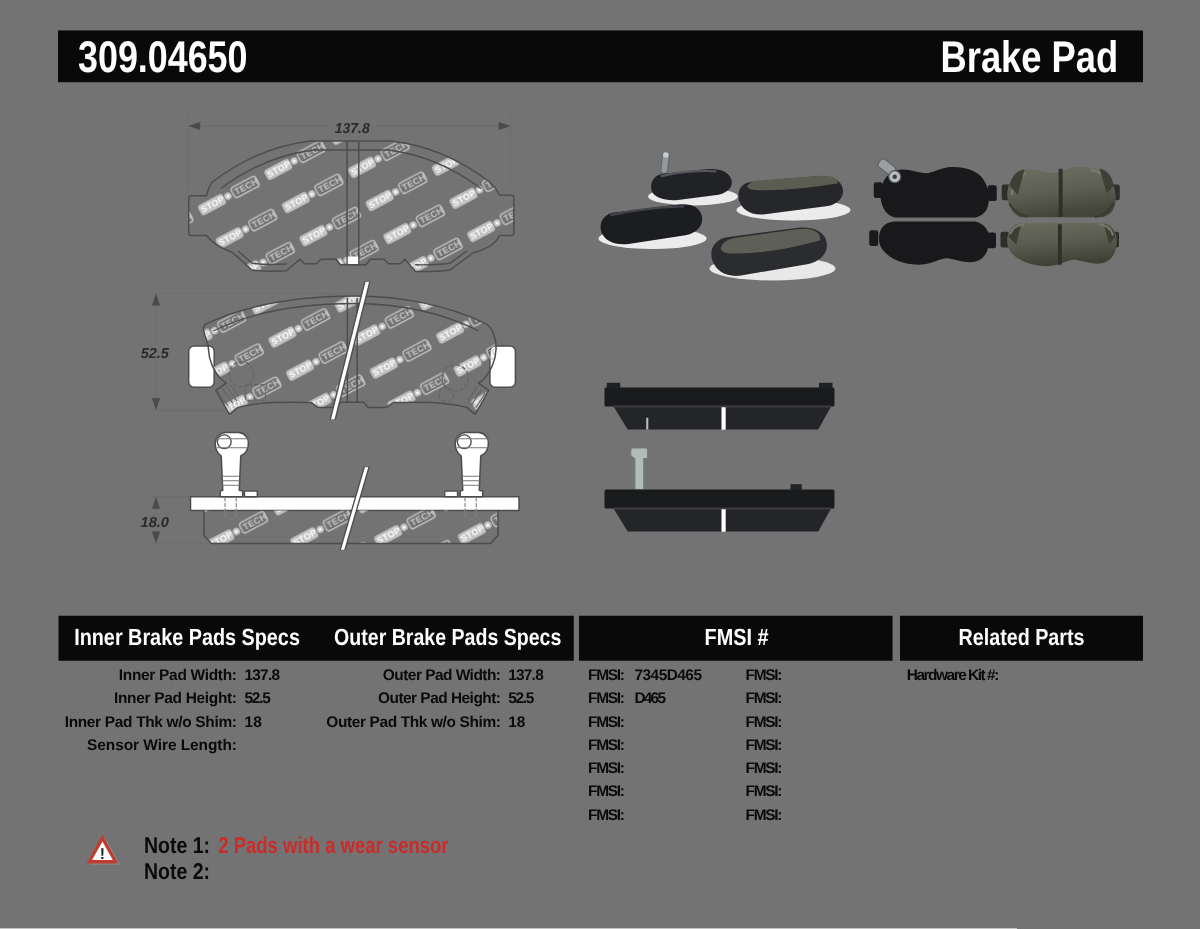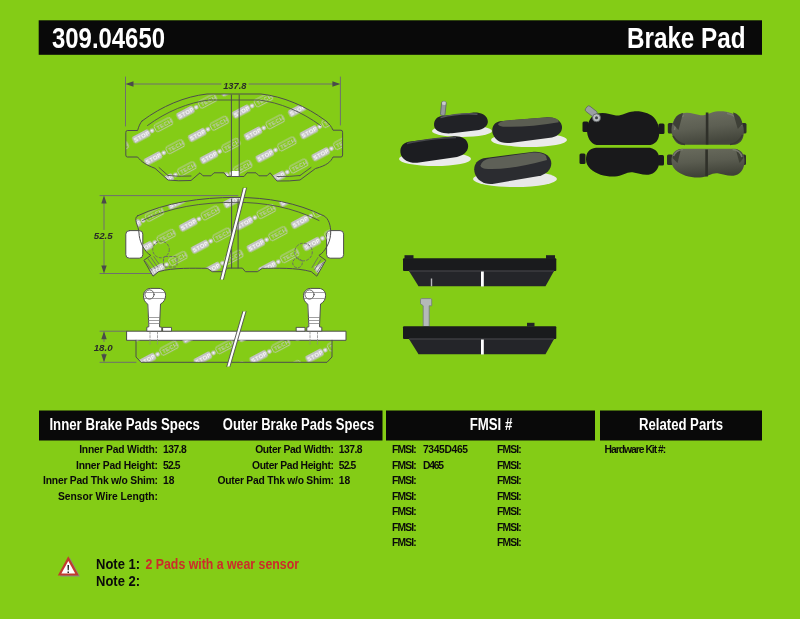--- a/index.html
+++ b/index.html
@@ -1,16 +1,16 @@
 <!DOCTYPE html>
 <html><head>
 <meta charset="utf-8">
 <style>
   html,body{margin:0;padding:0;background:#ffffff;}
-  #page{position:relative;width:800px;height:619px;background:#84cc16;overflow:hidden;
+  #page{position:relative;width:800px;height:619px;background:#737373;overflow:hidden;
         font-family:"Liberation Sans", sans-serif;}
   svg text{font-family:"Liberation Sans", sans-serif;}
 </style>
 </head>
 <body>
 <div id="page">
 <svg width="800" height="619" viewBox="0 0 800 619">
   <defs>
     <pattern id="wm" width="50" height="25" patternUnits="userSpaceOnUse" patternTransform="rotate(-28 0 0)">
       <rect x="1.5" y="8" width="18.5" height="7.6" rx="2" fill="#c3c3c3"></rect>

